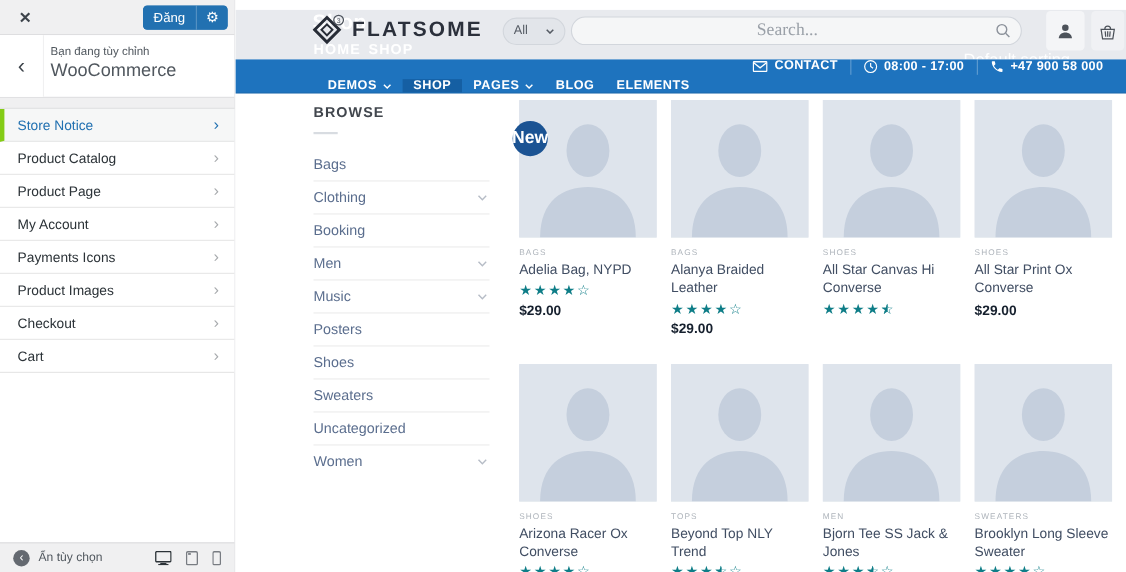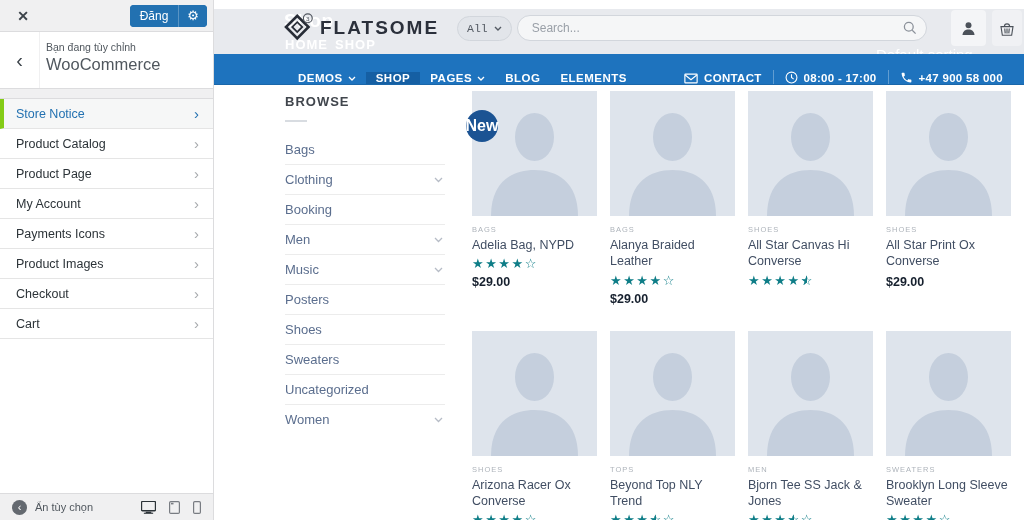--- a/index.html
+++ b/index.html
@@ -56,46 +56,46 @@
     z-index:1; letter-spacing:1px; }
   .behind-crumb.home { left:71px; }
   .behind-crumb.shop { left:121px; }
   .behind-sorting { position:absolute; left:662px; top:26px; font-size:15px; color:#fff;
     z-index:3;margin-top:20px; }
   .pv-logo { position:absolute; left:70px; top:12px; display:flex; align-items:center;
     gap:6px; z-index:2; cursor:pointer; }
   .pv-logo-text { font-size:19px; font-weight:800; letter-spacing:2px; color:#2b303b; }
   .pv-searchbar { position:absolute; left:243px; top:15px; display:flex; align-items:center;
     gap:5px; z-index:2; }
-  .pv-scope { display:flex; align-items:center; gap:6px; height:25px; padding:0 9px;
+  .pv-scope { display:flex; align-items:center; gap:16px; height:25px; padding:0 9px;
     background:#e2e5ea; border:1px solid #d2d6dc; border-radius:99px; cursor:pointer;
-    font-size:11.5px; color:#555b64; font-family:Liberation Mono, monospace; }
+    font-size:11.5px; color:#555b64; font-family:Liberation Sans, sans-serif; }
   .pv-search { position:relative; width:410px; }
   .pv-search input { width:100%; height:26px; border-radius:99px; border:1px solid #d2d6dc;
-    background:rgba(255,255,255,.55); padding:0 30px 0 14px; font-size:12px; color:#555;
-    outline:none; font-family:Liberation Sans, sans-serif; }
+    background:rgba(255,255,255,.55); padding:0 30px 0 14px; font-size:16px; color:#555;
+    outline:none; font-family:Liberation Serif, serif;text-align:center; }
   .pv-search input::placeholder { color:#9aa0a8; }
   .pv-search-icon { position:absolute; right:9px; top:5px; cursor:pointer; }
   .pv-accountbox { position:absolute; left:737px; top:10px; width:35px; height:36px;
     background:rgba(255,255,255,.5); border-radius:4px; z-index:2; display:flex;
     align-items:center; justify-content:center; cursor:pointer; border:none; }
   .pv-cartbox { position:absolute; left:778px; top:10px; width:30px; height:36px;
     background:rgba(255,255,255,.35); border-radius:4px; z-index:2; display:flex;
     align-items:center; justify-content:center; cursor:pointer; border:none; }
 
   
   .pv-nav { position:absolute; left:0; top:54px; width:810px; height:31px; background:#1e73be;
     display:flex; align-items:stretch; justify-content:space-between;
     border-bottom:1px solid rgba(0,0,0,.1); z-index:4; }
   .pv-nav-left { display:flex; align-items:flex-end; padding-left:74px; }
   .pv-nav-item { display:flex; align-items:center; gap:5px; padding:0 10px; color:#fff;
     font-size:11.5px; font-weight:700; letter-spacing:.5px; cursor:pointer; background:none;
     border:none; font-family:inherit; }
   .pv-nav-item.active { background:#155fa3; }
-  .pv-nav-right { display:flex; align-items:flex-end; padding-right:10px; }
+  .pv-nav-right { display:flex; align-items:flex-start; padding-right:10px; }
   .pv-info { display:flex; align-items:center; gap:6px; color:#fff; font-size:11.5px;
     font-weight:700; padding:0 11px; cursor:pointer; background:none; border:none;
     font-family:inherit; letter-spacing:.3px; }
   .pv-info-sep { width:1px; height:14px; background:rgba(255,255,255,.3); }
 
   
   .pv-body { position:absolute; left:0; top:85px; width:810px; bottom:0; display:flex;
     padding:6px 0 0 71px; }
   .browse { width:160px; min-width:160px; margin-right:27px; padding-top:3px; }
   .browse-title { font-size:13px; font-weight:700; color:#41464d; letter-spacing:1px; }

